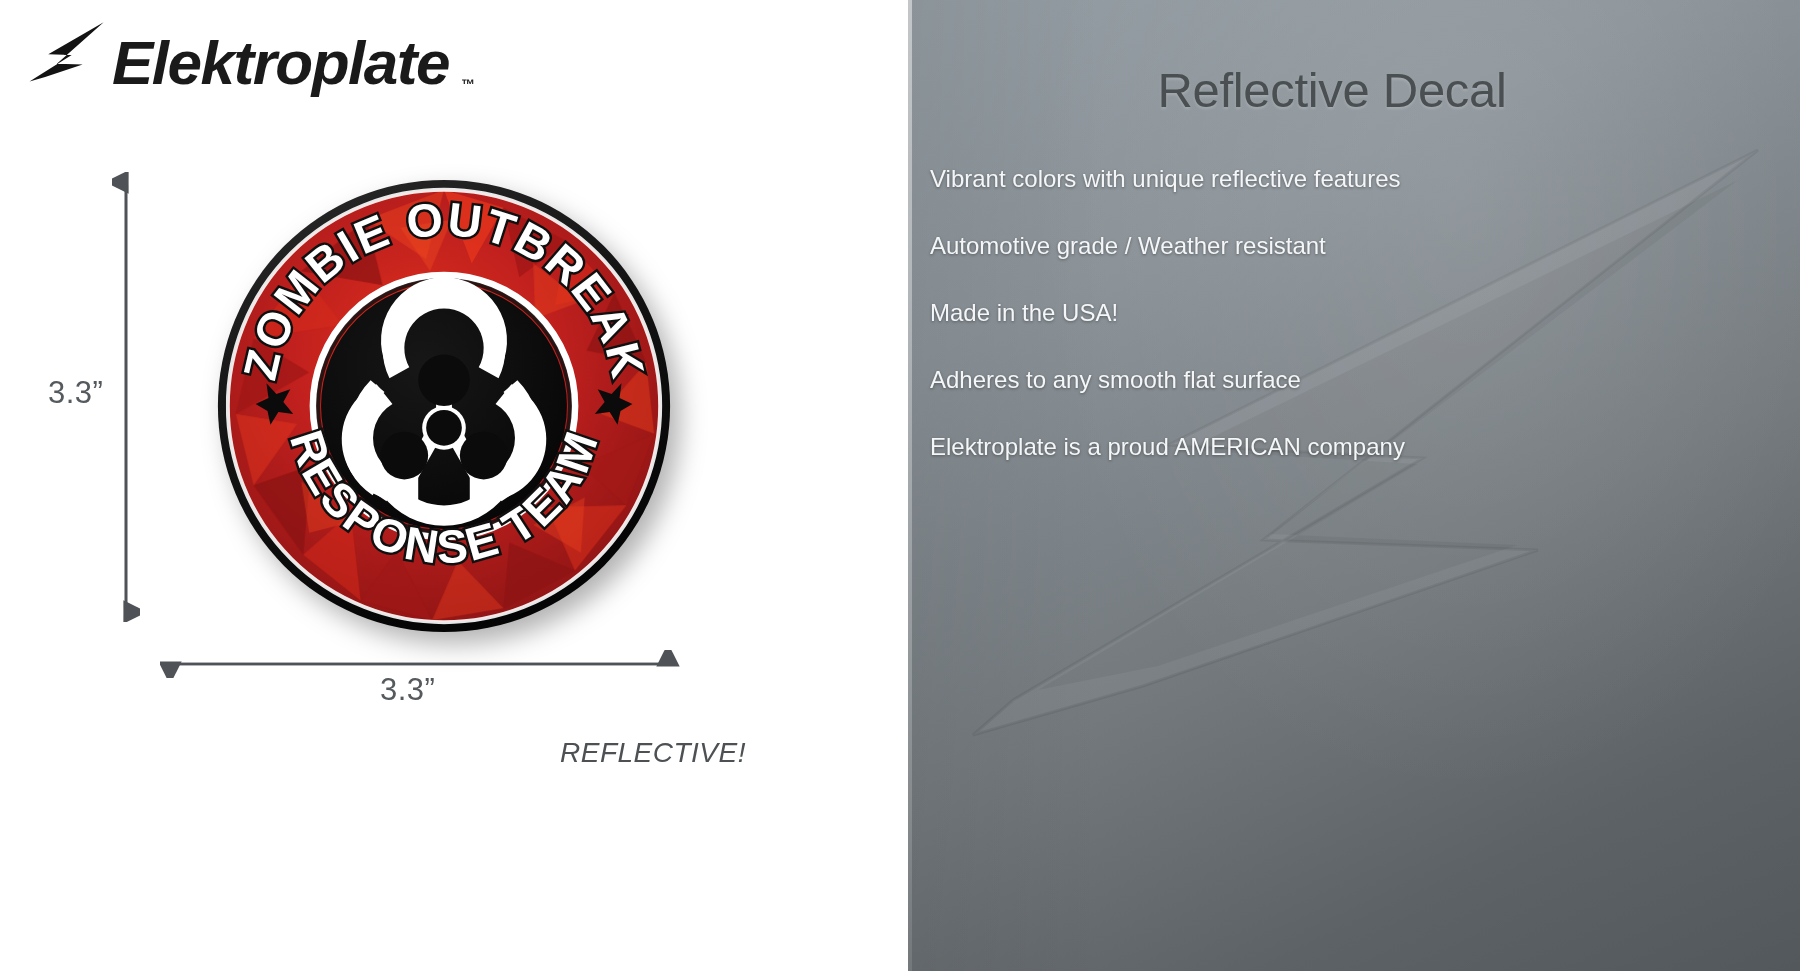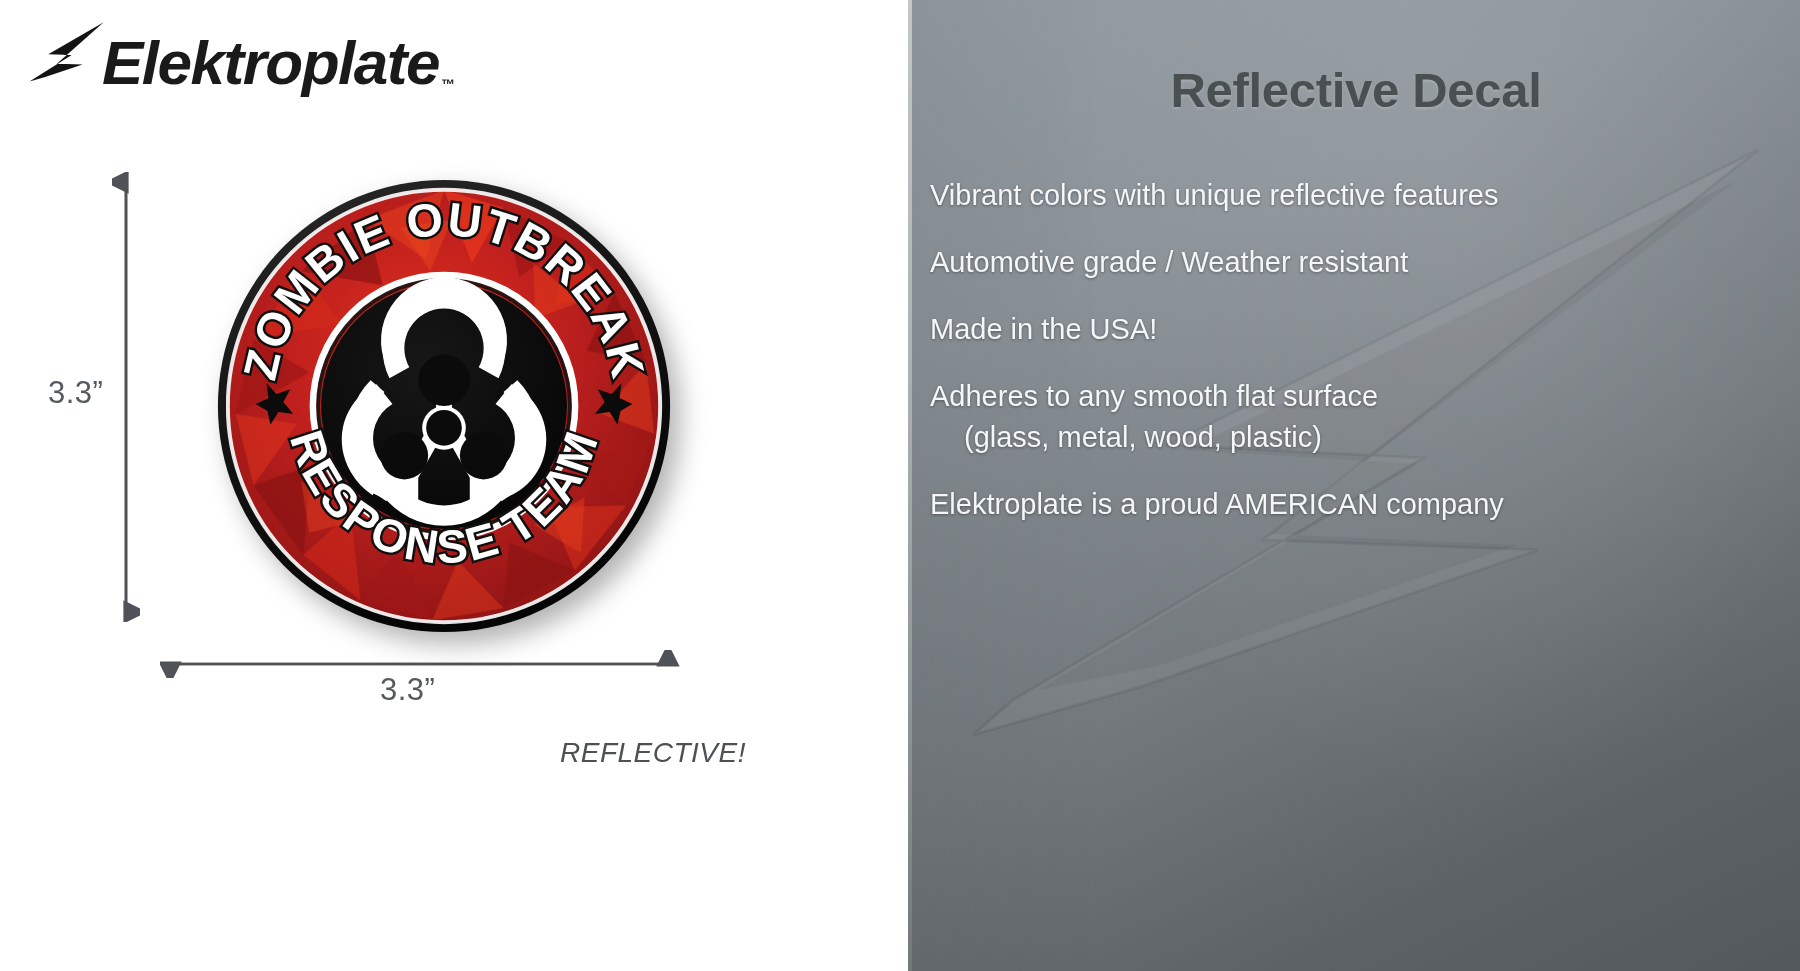--- a/index.html
+++ b/index.html
@@ -14,21 +14,21 @@
 
   
   .left-panel {
     position:absolute; left:0; top:0; width:908px; height:971px;
     background:#ffffff; overflow:hidden;
   }
 
   
   .logo-wrap {
     position:absolute; left:28px; top:20px;
-    display:flex; align-items:flex-end; gap:2px;
+    display:flex; align-items:flex-end; gap:12px;
   }
   .logo-bolt { width:78px; height:78px; display:block; }
   .logo-text {
     font-family:"Liberation Sans", sans-serif;
     font-style:italic; font-weight:700;
     font-size:62px; line-height:62px; letter-spacing:-1.5px;
     color:#1a1a1a; position:relative; left:-6px; top:-4px;
   }
   .logo-tm {
     font-size:14px; font-weight:700; font-style:normal;
@@ -76,35 +76,33 @@
                linear-gradient(90deg, rgba(0,0,0,0.06) 0%, rgba(0,0,0,0) 22%);
     pointer-events:none;
   }
   .panel-bolt {
     position:absolute; left:10px; top:90px; width:880px; height:800px;
     opacity:1; pointer-events:none;
   }
 
   .panel-heading {
     position:absolute; left:0; top:62px; width:848px; text-align:center;
-    font-size:49px; font-weight:700; color:#4a4f52;
+    font-size:49px; font-weight:400; color:#4a4f52;
     letter-spacing:-0.3px;
     text-shadow:0 2px 3px rgba(255,255,255,0.18);
-    margin-left:24px;
   }
 
   .bullets {
     position:absolute; left:0; top:158px; width:892px;
   }
   .bullet {
     color:#f4f6f7;
-    font-size:29px; line-height:41px; font-weight:400;
+    font-size:24px; line-height:41px; font-weight:400;
     padding-left:0; margin-bottom:26px;
     text-shadow:0 1px 3px rgba(0,0,0,0.38);
-    margin-top:17px;
   }
   .bullet .b-line { display:block; padding-left:22px; }
   .bullet .b-line.indent { padding-left:56px; }
 </style>
 </head>
 <body>
 
 <div class="page">
 
   <div class="left-panel">
@@ -279,21 +277,20 @@
           <span class="b-line">Vibrant colors with unique reflective features</span>
         </div>
         <div class="bullet">
           <span class="b-line">Automotive grade / Weather resistant</span>
         </div>
         <div class="bullet">
           <span class="b-line">Made in the USA!</span>
         </div>
         <div class="bullet">
           <span class="b-line">Adheres to any smooth flat surface</span>
-          <span class="b-line indent">(glass, metal, wood, plastic)</span>
         </div>
         <div class="bullet">
           <span class="b-line">Elektroplate is a proud AMERICAN company</span>
         </div>
       </div>
   </div>
 
 </div>
 
 </body></html>

